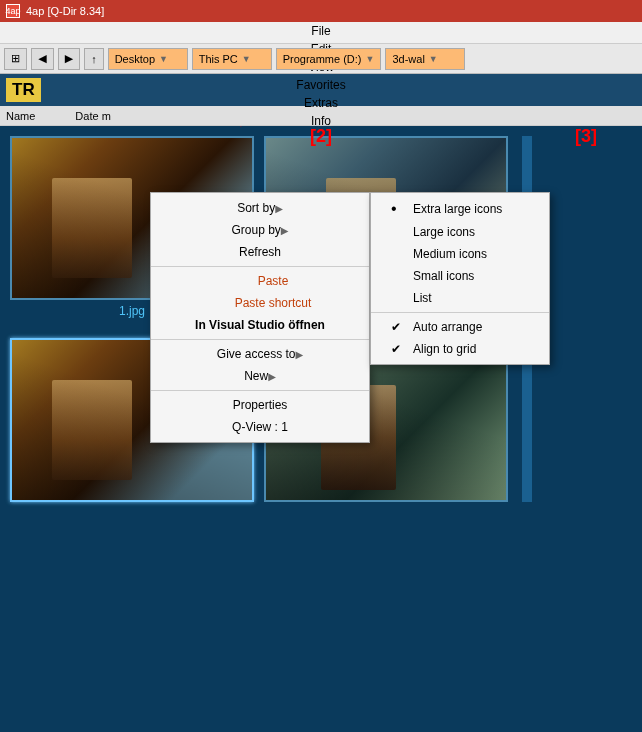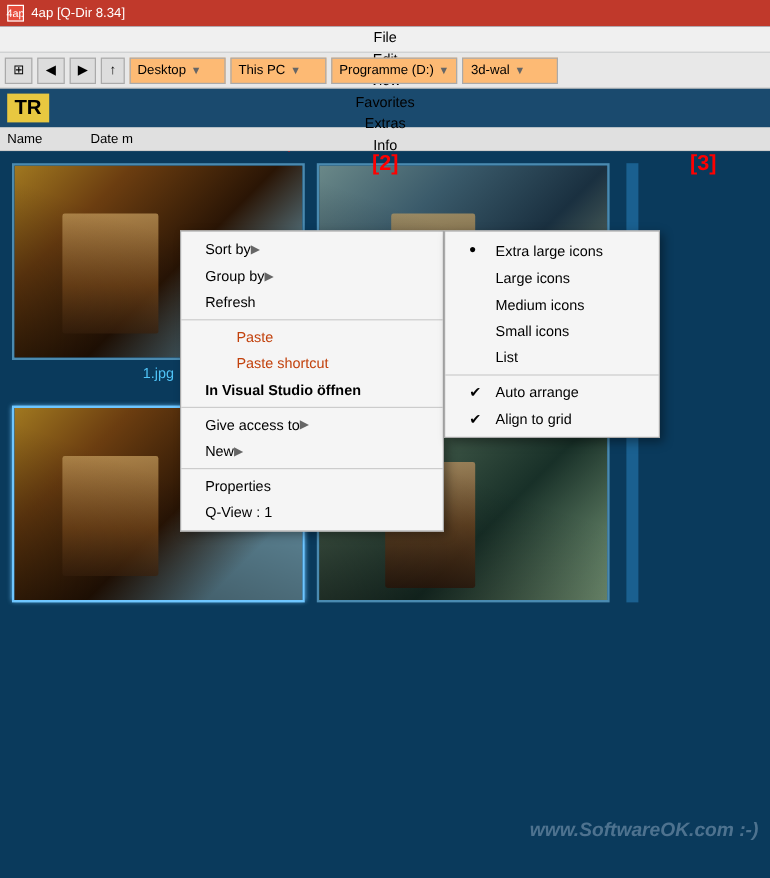--- a/index.html
+++ b/index.html
@@ -194,21 +194,21 @@
       min-width: 220px;
       padding: 4px 0;
     }
     .ctx-item {
       padding: 4px 20px;
       font-size: 12px;
       color: #000;
       cursor: pointer;
       display: flex;
       align-items: center;
-      justify-content: flex-start;
+      justify-content: center;
     }
     .ctx-item.disabled { color: #c2410c; padding-left: 46px; }
     .ctx-item.bold { font-weight: bold; }
     .ctx-divider {
       height: 1px;
       background: #ccc;
       margin: 3px 0;
     }
     .ctx-arrow { font-size: 10px; color: #666; }
     .ctx-shortcut { color: #666; font-size: 11px; }
@@ -338,21 +338,20 @@
     <div class="thumb-container">
       <div class="thumb">
         <div class="thumb-img" style="width:240px; height:160px; background: linear-gradient(135deg, #687860 0%, #405848 30%, #183028 60%, #789878 100%);">
           <div style="position:absolute; bottom:10px; left:55px; width:75px; height:105px; background: linear-gradient(180deg, #b89060 0%, #7a4820 50%, #3a1808 100%); opacity:0.75; border-radius: 2px;"></div>
         </div>
       </div>
     </div>
     <div style="width: 10px; background: #1a6090; margin-left: 4px;"></div>
   </div>
 
-  <div class="watermark">www.SoftwareOK.com :-)</div>
 
   <div class="context-menu-overlay">
 
     <svg style="position:absolute; top:-40px; left:200px; z-index:35;" width="120" height="50">
       <defs>
         <marker id="arrowhead" markerWidth="8" markerHeight="6" refX="8" refY="3" orient="auto">
           <polygon points="0 0, 8 3, 0 6" fill="red"></polygon>
         </marker>
       </defs>
       <path d="M100,5 Q60,5 40,40" stroke="red" stroke-width="2.5" fill="none" marker-end="url(#arrowhead)"></path>

